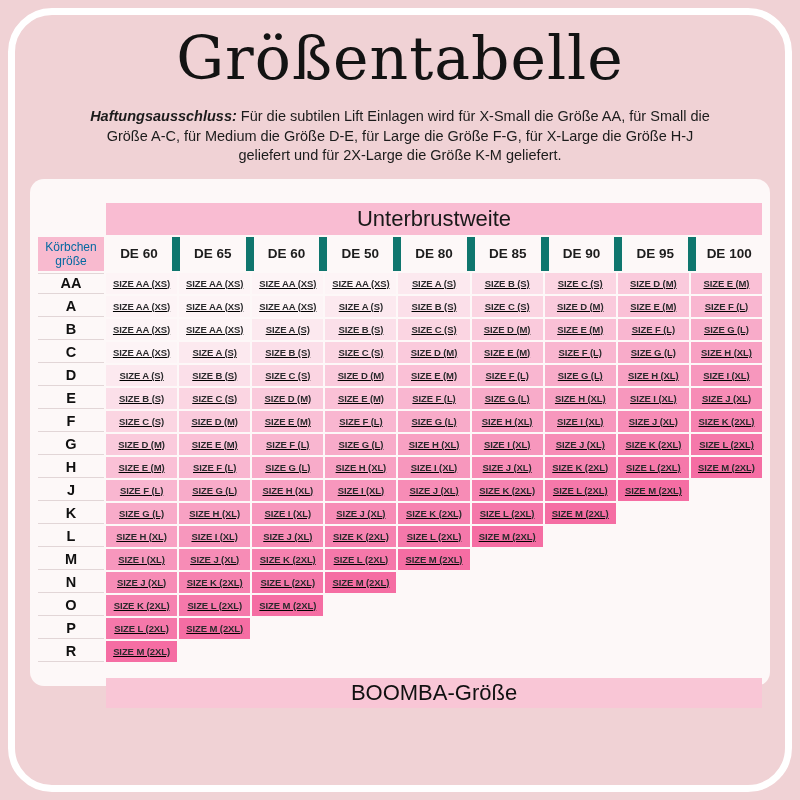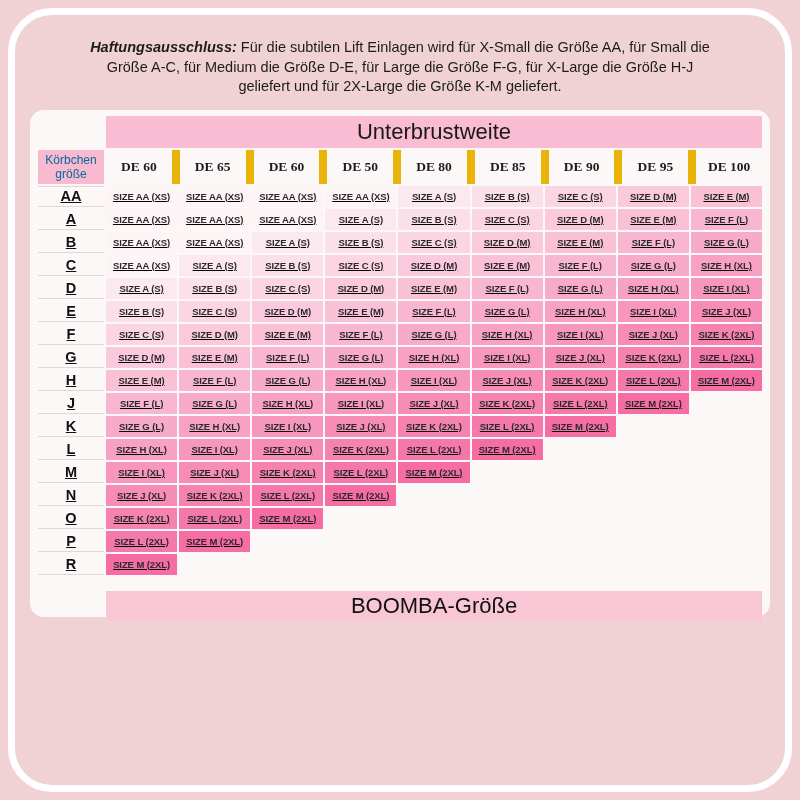--- a/index.html
+++ b/index.html
@@ -42,53 +42,52 @@
     color: #1c1c1c;
     font-weight: 500;
   }
   .disclaimer b { font-weight: 700; font-style: italic; }
 
   .card {
     width: 740px; height: 507px;
     margin: 13px auto 0;
     background: #fdf8f8;
     border-radius: 14px;
-    padding: 6px 8px 0;
+    padding: 24px 8px 0;
     text-align: left;
   }
 
   .band-row { display: flex; height: 32px; margin-bottom: 2px; }
   .spacer { width: 68px; flex: 0 0 68px; }
   .band {
     flex: 1; background: #f9bcd2;
     display: flex; align-items: center; justify-content: center;
     font-size: 22px; font-weight: 500; color: #191919;
   }
 
   .hdr-row { display: flex; height: 34px; margin-bottom: 2px; }
   .corner {
     width: 66px; flex: 0 0 66px; margin-right: 2px;
     background: #f8bacf;
     display: flex; flex-direction: column; align-items: center; justify-content: center;
     font-size: 12px; color: #0369a1; line-height: 1.18;
   }
-  .cols { flex: 1; display: flex; gap: 8px; background: #eab308; font-family: Liberation Serif, serif; }
+  .cols { flex: 1; display: flex; gap: 8px; background: #0f766e; }
   .col {
     flex: 1; background: #fdf8f8;
     display: flex; align-items: center; justify-content: center;
     font-weight: 700; font-size: 13.5px; color: #1d1d1d;
   }
 
   .row { display: flex; height: 21px; margin-bottom: 2px; }
   .rowlabel {
     width: 66px; flex: 0 0 66px; margin-right: 2px;
     display: flex; align-items: center; justify-content: center;
     font-weight: 700; font-size: 14.5px; color: #101010;
     border-bottom: 1.5px solid #e2d6d7;
-    text-decoration: underline;
   }
   .rows .row:first-child .rowlabel { border-top: 1.5px solid #e2d6d7; }
   .cells { flex: 1; display: flex; gap: 2px; text-decoration: underline; }
   .cell {
     flex: 0 0 calc((100% - 16px) / 9);
     display: flex; align-items: center; justify-content: center;
     font-weight: 700; font-size: 9.5px; letter-spacing: -0.1px; color: #2a2a2c;
     white-space: nowrap;
   }
 
@@ -98,20 +97,21 @@
     display: flex; align-items: center; justify-content: center;
     font-size: 22px; font-weight: 400; color: #111111;
   }
 </style>
 </head>
 <body>
 
 <div class="ring"></div>
 
 <div class="content">
+  <div class="title">Größentabelle</div>
   <p class="disclaimer"><b>Haftungsausschluss:</b><span> Für die subtilen Lift Einlagen wird für X-Small die Größe AA, für Small die Größe A-C, für Medium die Größe D-E, für Large die Größe F-G, für X-Large die Größe H-J geliefert und für 2X-Large die Größe K-M geliefert.</span></p>
 
   <div class="card">
     <div class="band-row">
       <div class="spacer"></div>
       <div class="band">Unterbrustweite</div>
     </div>
 
     <div class="hdr-row">
       <div class="corner">

